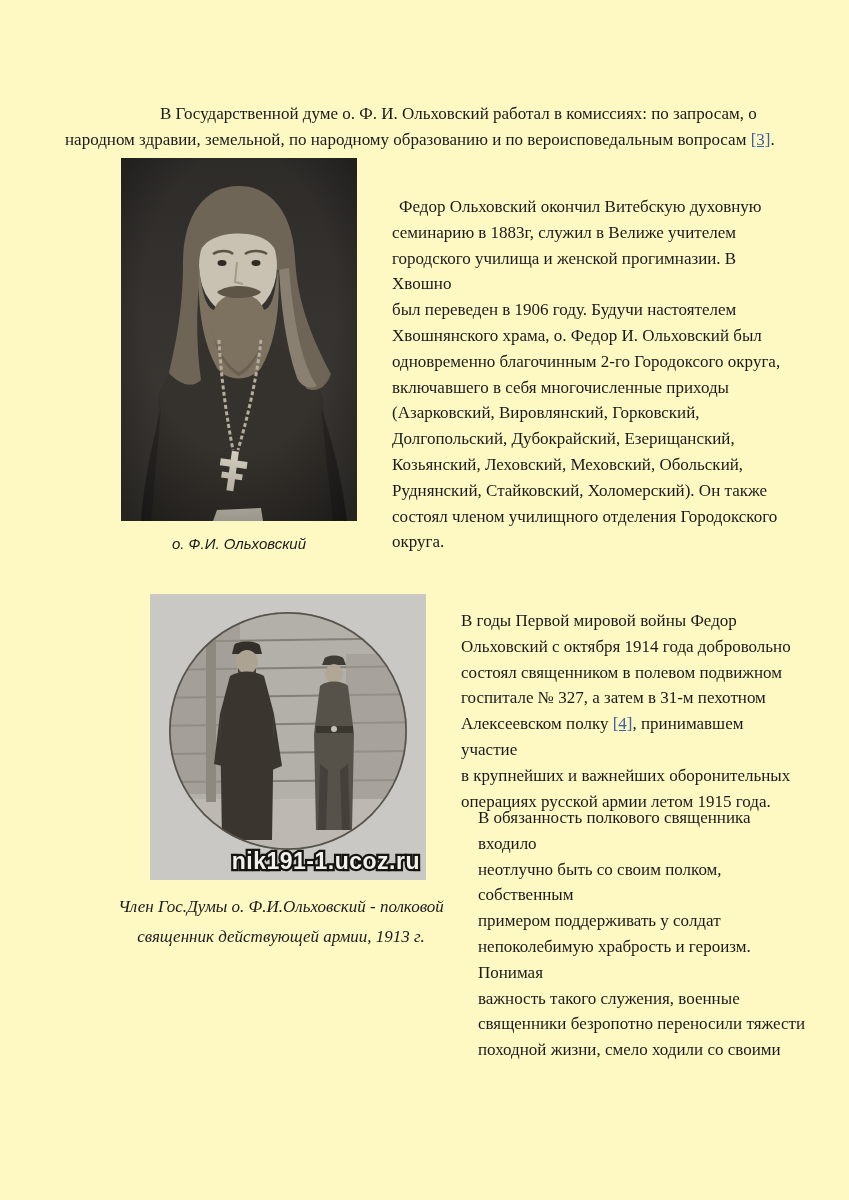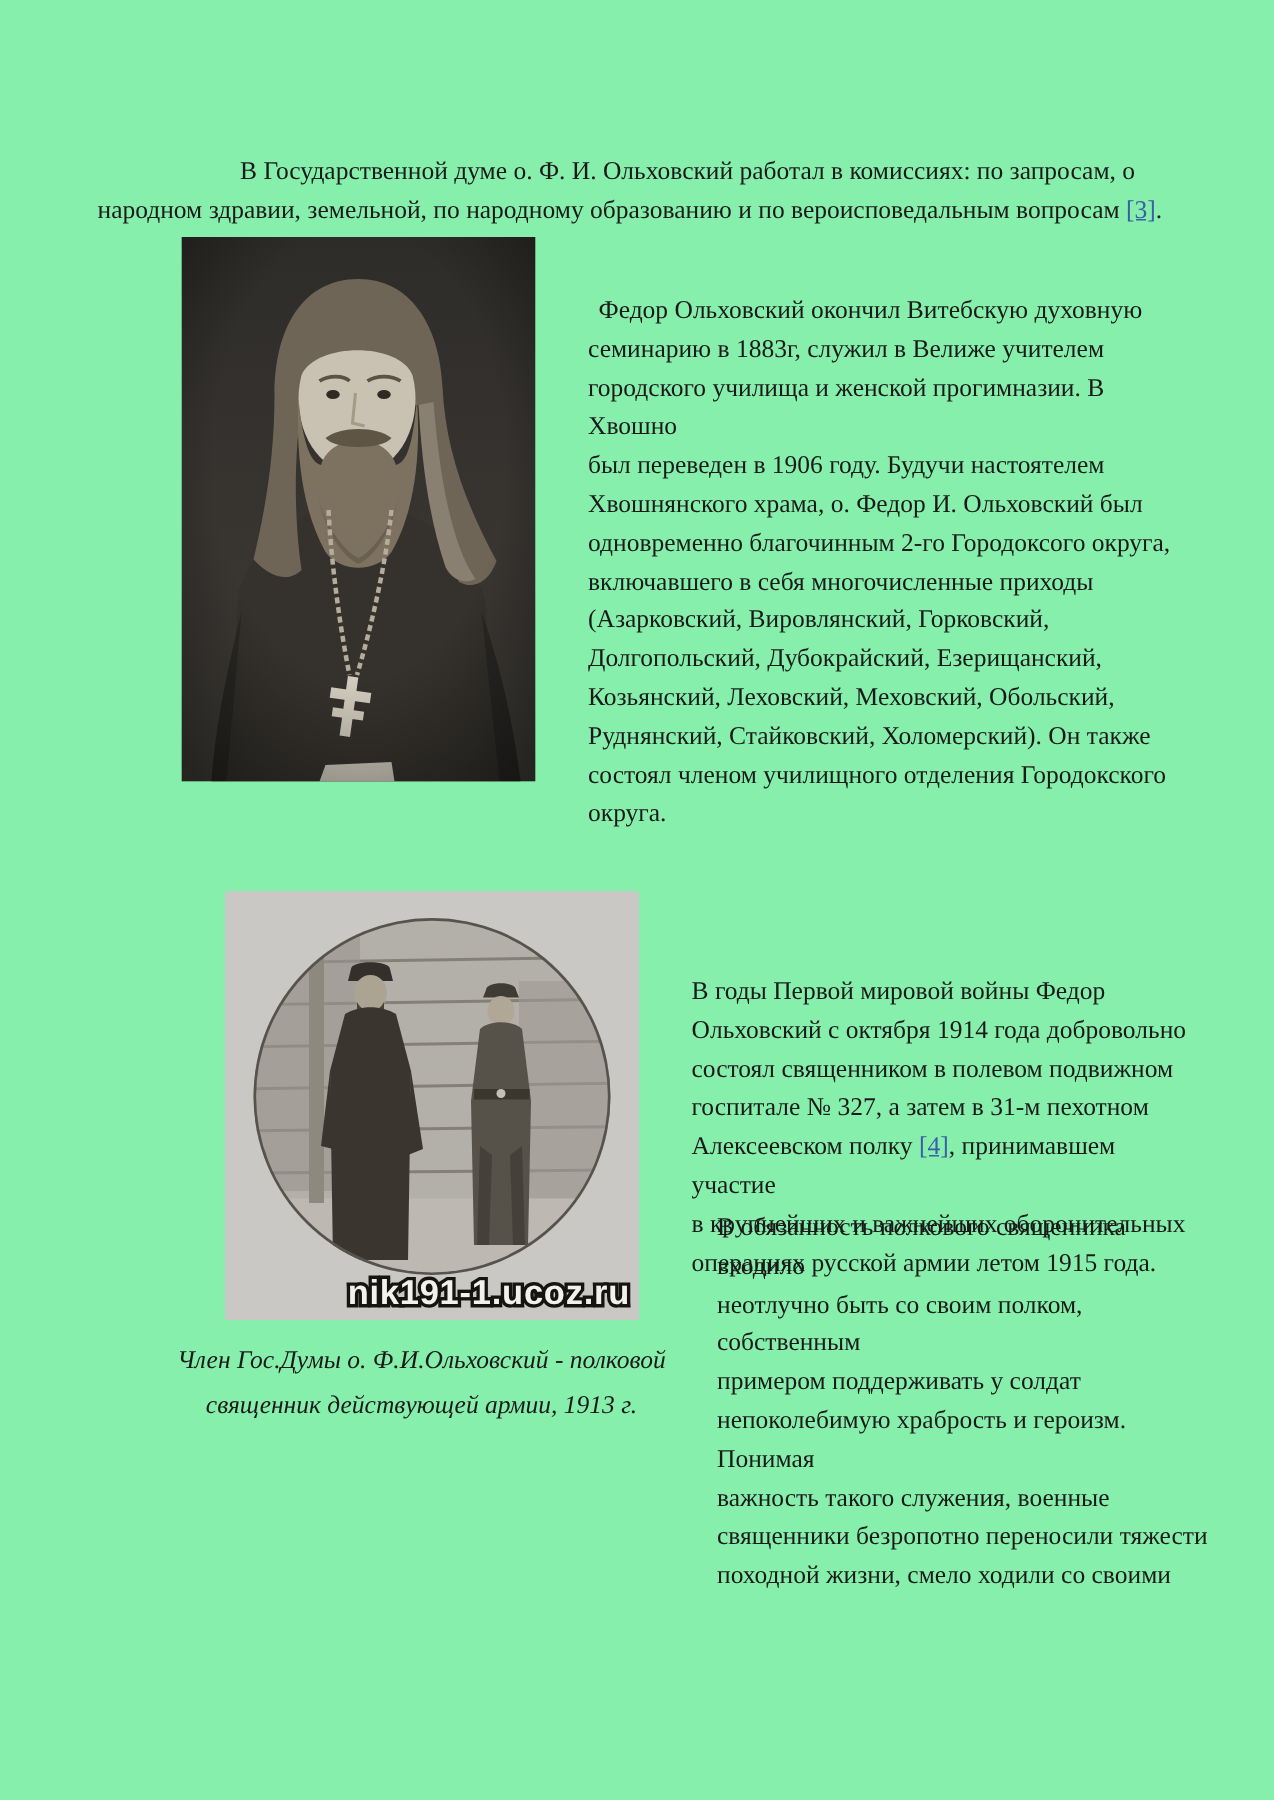--- a/index.html
+++ b/index.html
@@ -1,41 +1,41 @@
 <!DOCTYPE html>
 <html><head>
 <meta charset="utf-8">
 <style>
   html, body { margin: 0; padding: 0; background: #ffffff; }
   .page {
     position: relative;
     width: 849px;
     height: 1200px;
-    background: #86efac;
+    background: #fef9c3;
     font-family: "Liberation Serif", "DejaVu Serif", serif;
     color: #1a1a1a;
     overflow: hidden;
   }
   .abs { position: absolute; }
   .body-text {
     font-size: 17px;
     line-height: 25.8px;
     white-space: pre-line;
     text-align: left;
   }
   .intro {
     left: 65px; top: 84px; width: 727px;
     text-indent: 95px;
     line-height: 26px;
   }
   .bio1 {
     left: 392px; top: 177px; width: 402px;
     text-indent: 7px;
   }
-  .bio2a { left: 461px; top: 616px; width: 334px; margin-top: 32px; }
+  .bio2a { left: 461px; top: 576px; width: 334px; margin-top: 32px; }
   .bio2b { left: 478px; top: 788px; width: 334px; }
   .bio2c { left: 65px; top: 976px; width: 730px; line-height: 28.5px; }
   a.ref-link {
     color: #3c5da8;
     text-decoration: underline;
     cursor: pointer;
   }
   .photo-frame { display: block; }
   .caption-sans {
     left: 121px; top: 533px; width: 236px;
@@ -101,20 +101,21 @@
     <path d="M98 182 C100 220 106 262 112 292" stroke="#b5ac9c" stroke-width="3" stroke-dasharray="4 2.5" fill="none"></path>
     <path d="M140 182 C136 220 126 262 117 292" stroke="#b5ac9c" stroke-width="3" stroke-dasharray="4 2.5" fill="none"></path>
     <g transform="translate(106 292) rotate(8)">
       <rect x="5" y="0" width="7" height="40" fill="#d2ccbe"></rect>
       <rect x="-5" y="9" width="27" height="7" fill="#d2ccbe"></rect>
       <rect x="-2" y="22" width="21" height="6" fill="#d2ccbe"></rect>
     </g>
     <rect width="236" height="363" fill="url(#vig1)"></rect>
   </svg>
 
+  <div class="abs caption-sans">о. Ф.И. Ольховский</div>
 
   <p class="abs body-text bio1">Федор Ольховский окончил Витебскую духовную
 семинарию в 1883г, служил в Велиже учителем
 городского училища и женской прогимназии. В Хвошно
 был переведен в 1906 году. Будучи настоятелем
 Хвошнянского храма, о. Федор И. Ольховский был
 одновременно благочинным 2-го Городоксого округа,
 включавшего в себя многочисленные приходы
 (Азарковский, Вировлянский, Горковский,
 Долгопольский, Дубокрайский, Езерищанский,

